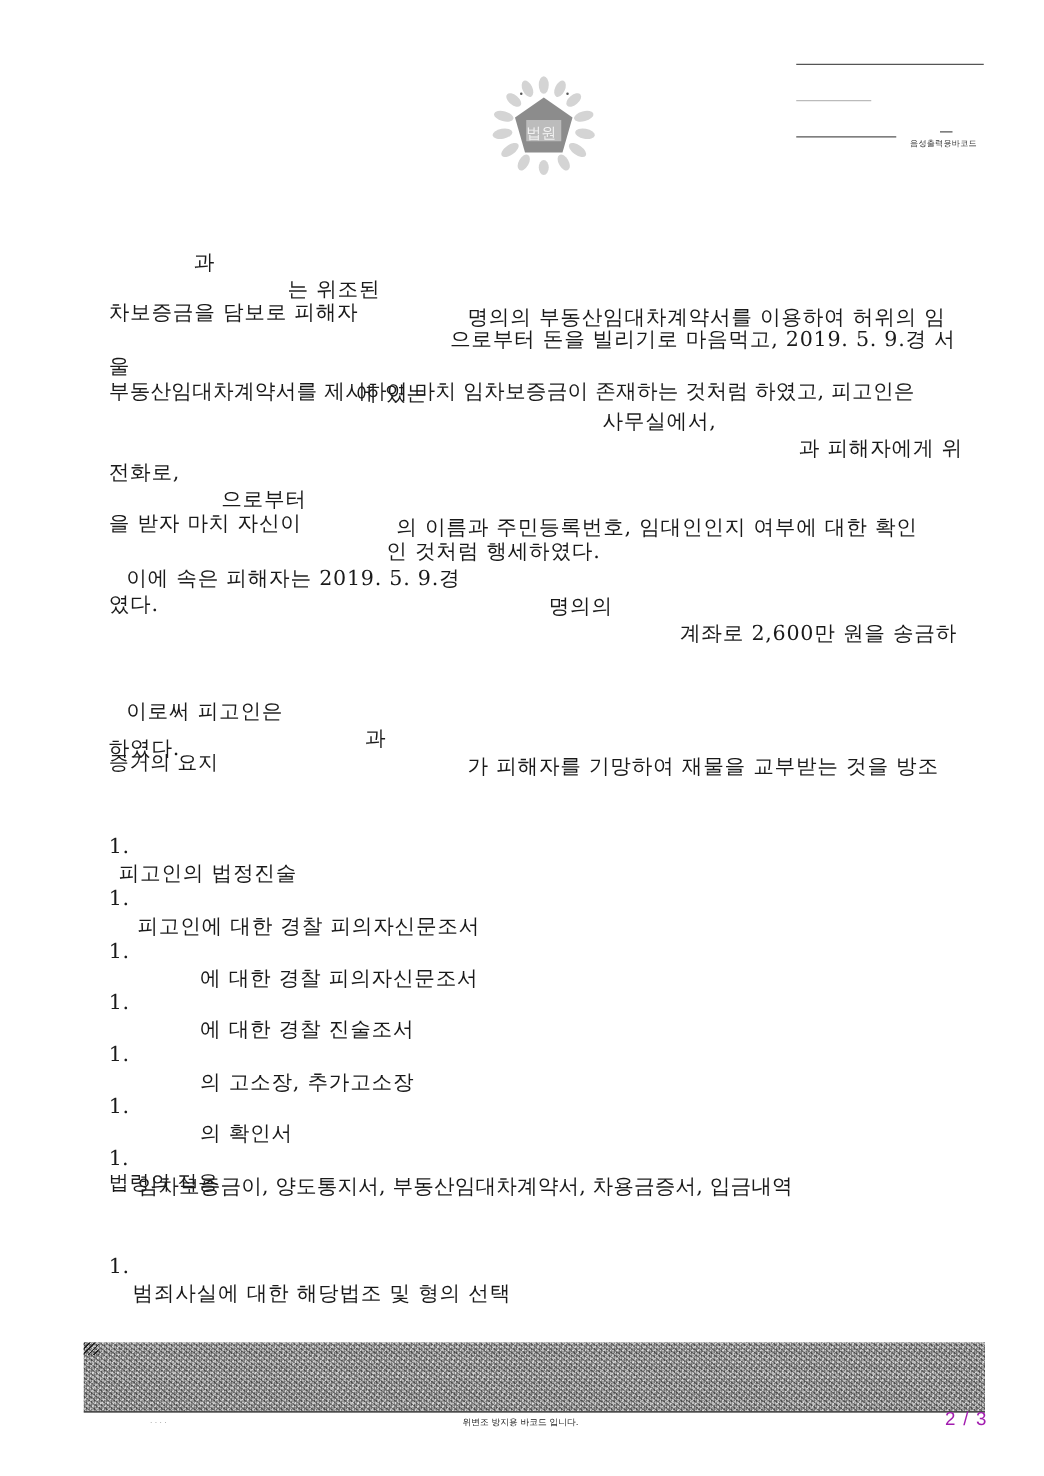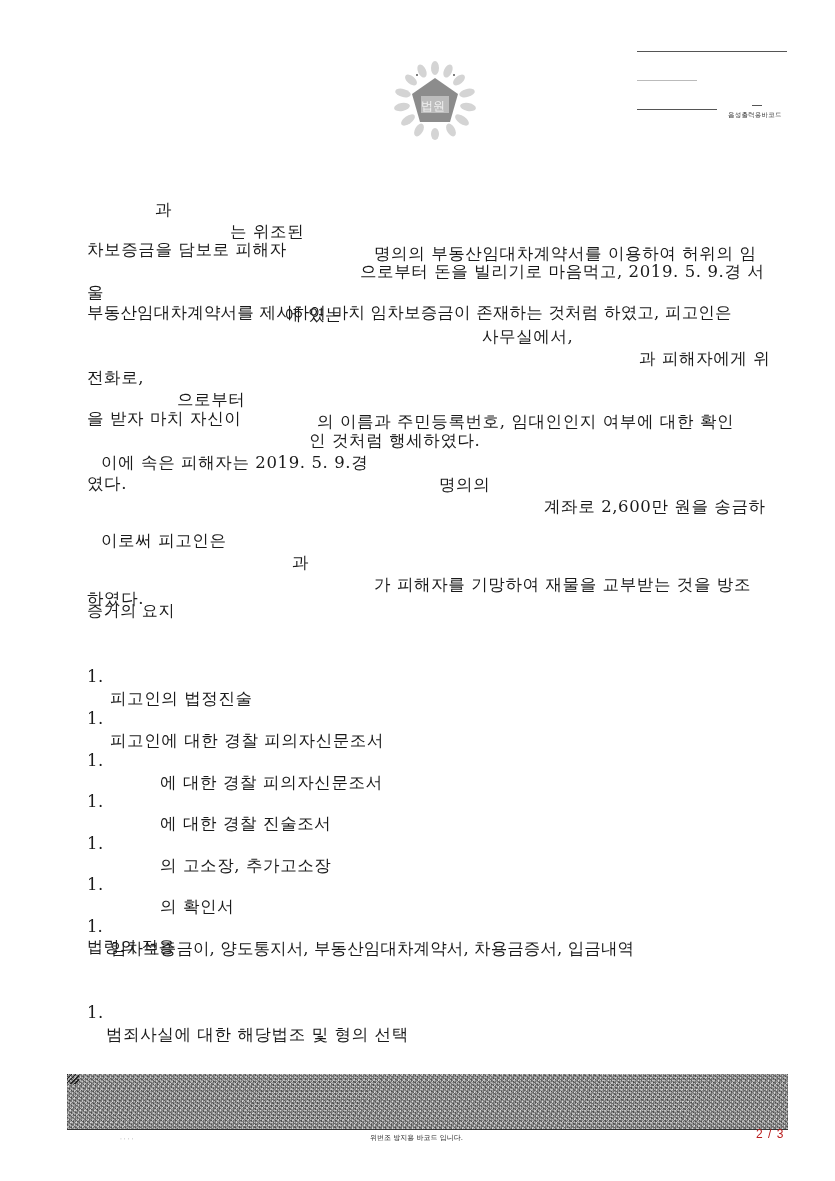--- a/index.html
+++ b/index.html
@@ -28,21 +28,21 @@
     background-image:
       repeating-linear-gradient(37deg, rgba(0,0,0,0.35) 0 1px, transparent 1px 3px),
       repeating-linear-gradient(-53deg, rgba(255,255,255,0.45) 0 1px, transparent 1px 4px),
       repeating-linear-gradient(90deg, rgba(0,0,0,0.25) 0 1px, transparent 1px 2px),
       repeating-linear-gradient(0deg, rgba(255,255,255,0.35) 0 1px, transparent 1px 3px);
     border-bottom: 1px solid #333;
   }
   .barcode-corner { position: absolute; left: 0; top: 0; width: 12px; height: 10px;
     background: repeating-linear-gradient(135deg, #222 0 1px, transparent 1px 3px); }
   .footer-note { position: absolute; left: 370px; top: 1133px; font-family: "DejaVu Sans", sans-serif; font-size: 7px; color: #222; }
-  .page-num { position: absolute; left: 756px; top: 1127px; font-family: "Liberation Sans", sans-serif; font-size: 12px; color: #b91c1c; letter-spacing: 1px; }
+  .page-num { position: absolute; left: 756px; top: 1127px; font-family: "Liberation Sans", sans-serif; font-size: 15px; color: #a21caf; letter-spacing: 1px; }
   .footer-dots { position: absolute; left: 120px; top: 1135px; font-family: "DejaVu Sans", sans-serif; font-size: 6px; color: #888; }
 </style>
 </head>
 <body>
 
 <div class="page">
 
   <svg class="emblem" viewBox="0 0 86 80">
     <g fill="#d4d4d4">
       <ellipse cx="43" cy="8" rx="4" ry="7"></ellipse>
@@ -99,32 +99,32 @@
     <span class="seg" style="left:222px;">인 것처럼 행세하였다.</span>
   </div>
 
   <div class="line" style="top:430px;">
     <span class="seg" style="left:14px;">이에 속은 피해자는 2019. 5. 9.경</span>
     <span class="seg" style="left:352px;">명의의</span>
     <span class="seg" style="left:457px;">계좌로 2,600만 원을 송금하</span>
   </div>
   <div class="line" style="top:473px;">였다.</div>
 
-  <div class="line" style="top:508px;">
+  <div class="line" style="top:536px;">
     <span class="seg" style="left:14px;">이로써 피고인은</span>
     <span class="seg" style="left:205px;">과</span>
     <span class="seg" style="left:287px;">가 피해자를 기망하여 재물을 교부받는 것을 방조</span>
   </div>
   <div class="line" style="top:588px;">하였다.</div>
 
   <div class="line heading" style="top:600px;">증거의 요지</div>
 
   <div class="line" style="top:644px;">
     <span class="seg" style="left:0px;">1.</span>
-    <span class="seg" style="left:23px;text-align:right;">피고인의 법정진술</span>
+    <span class="seg" style="left:8px;text-align:right;">피고인의 법정진술</span>
   </div>
   <div class="line" style="top:686px;">
     <span class="seg" style="left:0px;">1.</span>
     <span class="seg" style="left:23px;">피고인에 대한 경찰 피의자신문조서</span>
   </div>
   <div class="line" style="top:728px;">
     <span class="seg" style="left:0px;">1.</span>
     <span class="seg" style="left:73px;">에 대한 경찰 피의자신문조서</span>
   </div>
   <div class="line" style="top:769px;">

